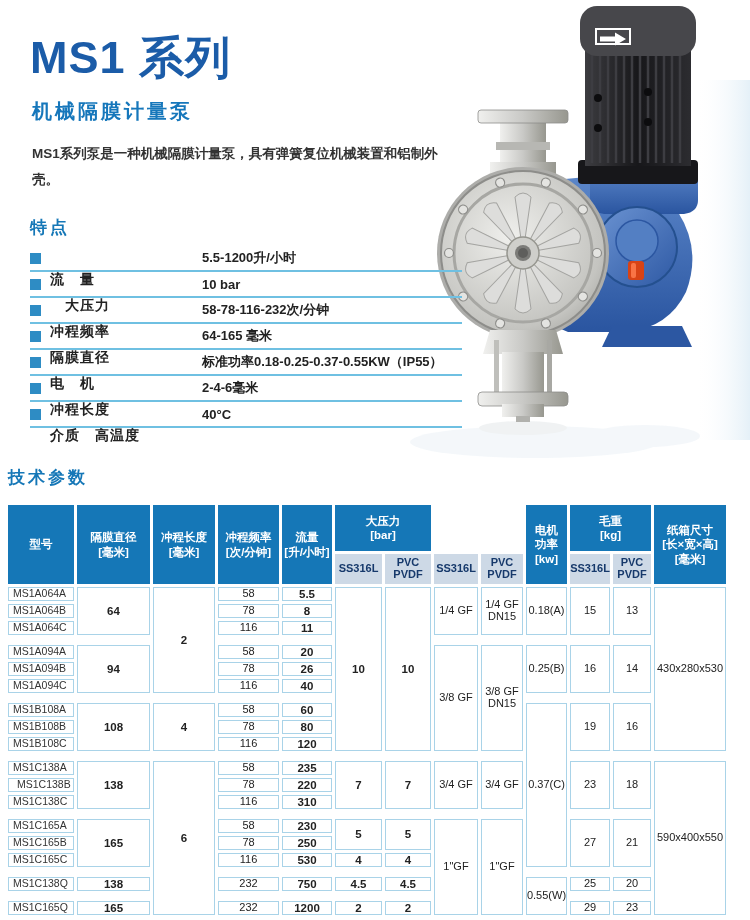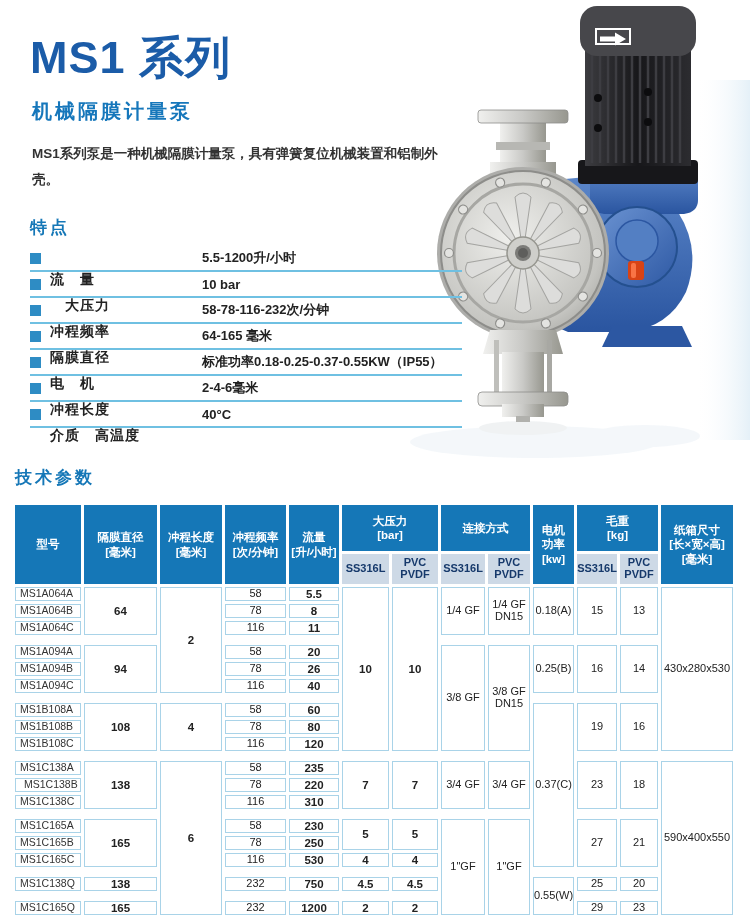--- a/index.html
+++ b/index.html
@@ -13,21 +13,21 @@
   
   .features{position:absolute;left:30px;top:216px;width:432px;}
   .features h3,.tech h3{margin:0 0 7px 0;font-size:17px;font-weight:800;color:#1577b7;letter-spacing:3px;font-family:Liberation Mono, monospace;}
   .feat-row{display:flex;align-items:center;height:24px;border-bottom:2px solid #6fc0e2;}
   .bullet{width:11px;height:11px;background:#2e8cc4;margin-right:9px;flex:none;}
   .feat-label{width:152px;font-size:14px;font-weight:700;color:#222;letter-spacing:1px;flex:none;margin-top:44px;}
   .feat-value{font-size:13px;font-weight:600;color:#222;white-space:nowrap;}
   
   .pump{position:absolute;right:0;top:0;width:360px;height:460px;}
   
-  .tech{position:absolute;left:15px;top:466px;width:720px;}
+  .tech{position:absolute;left:8px;top:466px;width:720px;}
   .tech h3{margin-bottom:16px;}
   .tech-table{display:grid;gap:3px;
     grid-template-columns:66px 73px 62px 61px 50px 47px 46px 44px 42px 41px 40px 38px 72px;}
   .hcell{background:#1577b7;color:#fff;display:flex;align-items:center;justify-content:center;
     text-align:center;font-size:11.5px;font-weight:700;line-height:1.25;white-space:pre-line;}
   .scell{background:#cdd9e6;color:#16396b;display:flex;align-items:center;justify-content:center;
     text-align:center;font-size:11px;font-weight:700;line-height:1.05;white-space:pre-line;}
   .cell{background:#fff;border:1px solid #a9d3e8;box-sizing:border-box;display:flex;align-items:center;
     justify-content:center;text-align:center;font-size:11px;color:#222;line-height:1.05;white-space:pre-line;}
   .cell.model{justify-content:flex-start;padding-left:4px;font-size:10.5px;color:#333;}
@@ -220,21 +220,20 @@
         <div class="hcell" style="grid-area: 1 / 2 / 3 / 3;">隔膜直径
 [毫米]</div>
         <div class="hcell" style="grid-area: 1 / 3 / 3 / 4;">冲程长度
 [毫米]</div>
         <div class="hcell" style="grid-area: 1 / 4 / 3 / 5;">冲程频率
 [次/分钟]</div>
         <div class="hcell" style="grid-area: 1 / 5 / 3 / 6;">流量
 [升/小时]</div>
         <div class="hcell" style="grid-area: 1 / 6 / 2 / 8;">大压力
 [bar]</div>
-        <div class="hcell" style="grid-area: 1 / 8 / 2 / 10;">连接方式</div>
         <div class="hcell" style="grid-area: 1 / 11 / 2 / 13;">毛重
 [kg]</div>
         <div class="hcell" style="grid-area: 1 / 10 / 3 / 11;">电机
 功率
 [kw]</div>
         <div class="hcell" style="grid-area: 1 / 13 / 3 / 14;">纸箱尺寸
 [长×宽×高]
 [毫米]</div>
         <div class="scell" style="grid-area: 2 / 6 / 3 / 7;">SS316L</div>
         <div class="scell" style="grid-area: 2 / 7 / 3 / 8;">PVC

